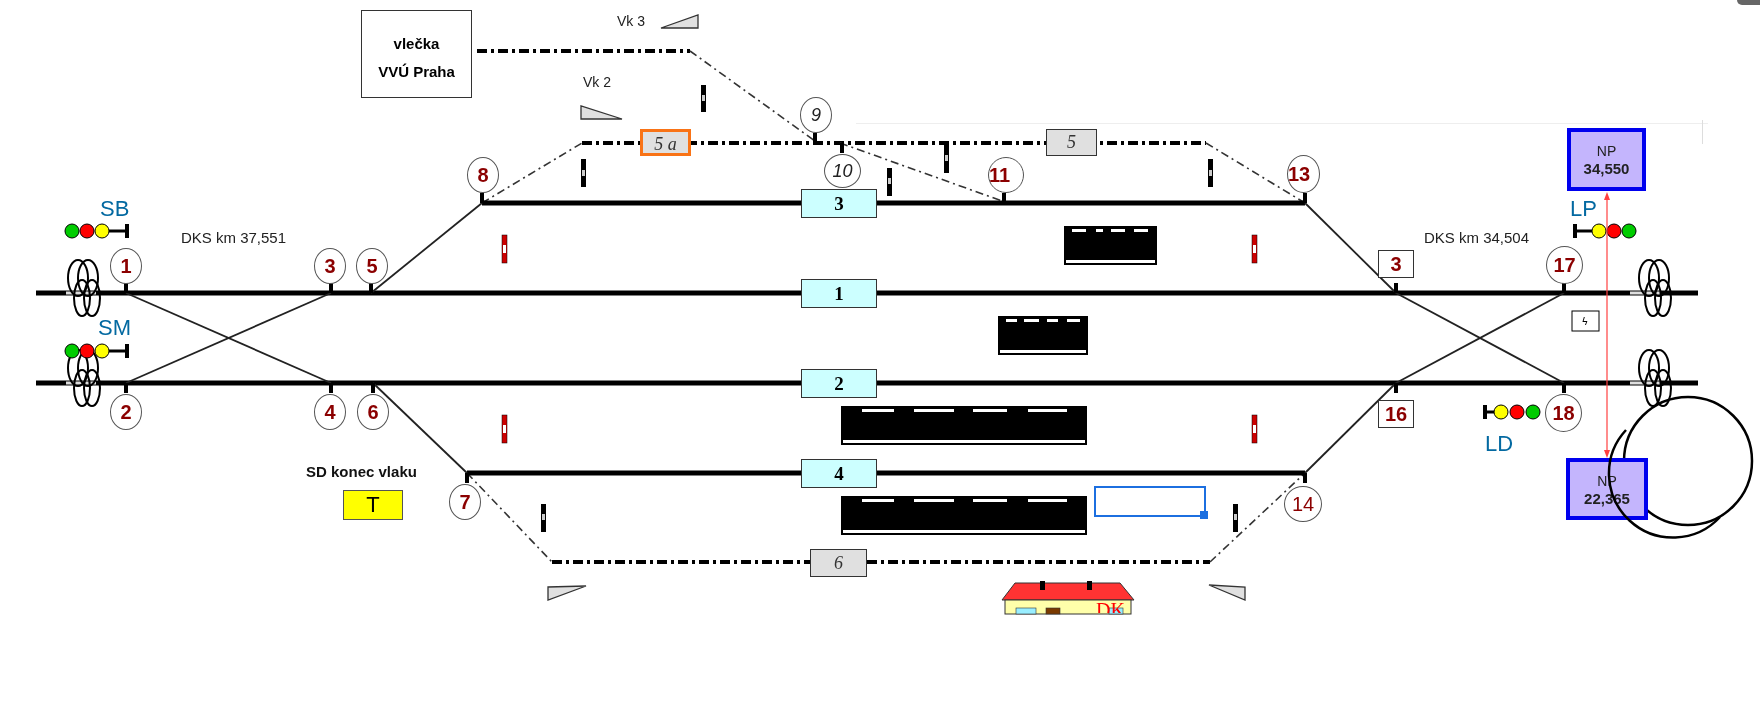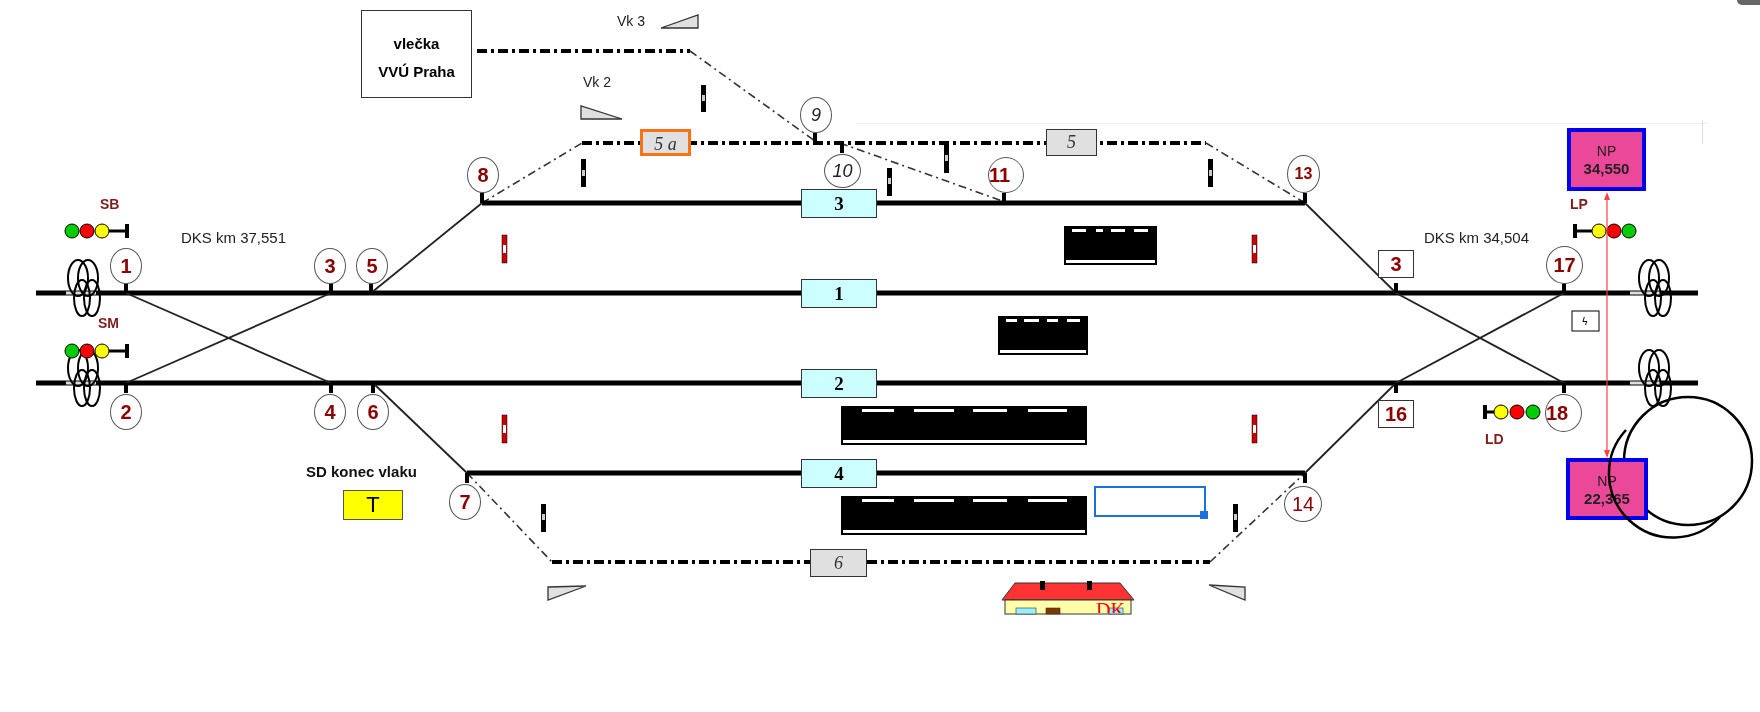--- a/index.html
+++ b/index.html
@@ -1,22 +1,22 @@
 <!DOCTYPE html>
 <html><head>
 <meta charset="utf-8">
 <style>
   html, body { margin:0; padding:0; background:#ffffff; }
   body { width:1760px; height:712px; position:relative; overflow:hidden; font-family:"Liberation Sans", sans-serif; }
   #stage { position:absolute; left:0; top:0; width:1760px; height:712px; }
   .abs { position:absolute; }
   .box-siding { border:1px solid #333; background:#fff; font-weight:bold; font-size:15px; text-align:center; line-height:32px; }
   .lbl { font-size:14px; color:#222; white-space:nowrap; }
-  .sig-name { color:#7f1d1d; font-weight:bold; font-size:14px; }
-  .np { border:4px solid #0000ee; background:#ec4899; text-align:center; font-size:14px; line-height:18px; color:#222; box-sizing:border-box; }
+  .sig-name { color:#0369a1; font-weight:normal; font-size:22px; }
+  .np { border:4px solid #0000ee; background:#c4b5fd; text-align:center; font-size:14px; line-height:18px; color:#222; box-sizing:border-box; }
   .np b { font-size:15px; }
   .tbtn { background:#ffff00; border:1px solid #555; text-align:center; font-size:22px; line-height:28px; }
   .selbox { border:2px solid #1c6fe0; box-sizing:border-box; }
   .selhandle { width:8px; height:8px; background:#1c6fe0; }
   .overlay { background:#ffffff; }
   .corner { background:#666; border-radius:0 0 0 6px; }
 </style>
 </head>
 <body>
 
@@ -257,26 +257,26 @@
   <div class="abs" style="left:314px;top:248px;width:30px;height:34px;border:1.5px solid #555;border-radius:50%;background:#fff;text-align:center;color:#8b0000;font-weight:bold;font-size:20px;line-height:34px;">3</div>
   <div class="abs" style="left:356px;top:248px;width:30px;height:34px;border:1.5px solid #555;border-radius:50%;background:#fff;text-align:center;color:#8b0000;font-weight:bold;font-size:20px;line-height:34px;">5</div>
   <div class="abs" style="left:110px;top:394px;width:30px;height:34px;border:1.5px solid #555;border-radius:50%;background:#fff;text-align:center;color:#8b0000;font-weight:bold;font-size:20px;line-height:34px;">2</div>
   <div class="abs" style="left:314px;top:394px;width:30px;height:34px;border:1.5px solid #555;border-radius:50%;background:#fff;text-align:center;color:#8b0000;font-weight:bold;font-size:20px;line-height:34px;">4</div>
   <div class="abs" style="left:357px;top:394px;width:30px;height:34px;border:1.5px solid #555;border-radius:50%;background:#fff;text-align:center;color:#8b0000;font-weight:bold;font-size:20px;line-height:34px;">6</div>
   <div class="abs" style="left:449px;top:484px;width:30px;height:34px;border:1.5px solid #555;border-radius:50%;background:#fff;text-align:center;color:#8b0000;font-weight:bold;font-size:20px;line-height:34px;">7</div>
   <div class="abs" style="left:467px;top:157px;width:30px;height:34px;border:1.5px solid #555;border-radius:50%;background:#fff;text-align:center;color:#8b0000;font-weight:bold;font-size:20px;line-height:34px;">8</div>
   <div class="abs" style="left:800px;top:97px;width:30px;height:34px;border:1.5px solid #555;border-radius:50%;background:#fff;text-align:center;color:#222;font-style:italic;font-size:18px;line-height:34px;clip-path:inset(0 0 0 0);">9</div>
   <div class="abs" style="left:824px;top:154px;width:35px;height:32px;border:1.5px solid #555;border-radius:50%;background:#fff;text-align:center;color:#222;font-style:italic;font-size:18px;line-height:32px;">10</div>
   <div class="abs" style="left:988px;top:157px;width:34px;height:34px;border:1.5px solid #555;border-radius:50%;background:#fff;text-align:left;color:#8b0000;font-weight:bold;font-size:20px;line-height:34px;">11</div>
-  <div class="abs" style="left:1287px;top:155px;width:31px;height:36px;border:1.5px solid #555;border-radius:50%;background:#fff;text-align:center;color:#8b0000;font-weight:bold;font-size:16px;line-height:36px;">13</div>
+  <div class="abs" style="left:1287px;top:155px;width:31px;height:36px;border:1.5px solid #555;border-radius:50%;background:#fff;color:#8b0000;font-weight:bold;font-size:20px;line-height:36px;">13</div>
   <div class="abs" style="left:1284px;top:486px;width:36px;height:34px;border:1.5px solid #555;border-radius:50%;background:#fff;text-align:center;color:#8b0000;font-weight:normal;font-size:20px;line-height:34px;">14</div>
   <div class="abs" style="left:1378px;top:250px;width:34px;height:26px;border:1.5px solid #333;background:#fff;text-align:center;color:#8b0000;font-weight:bold;font-size:20px;line-height:26px;">3</div>
   <div class="abs" style="left:1378px;top:400px;width:34px;height:26px;border:1.5px solid #333;background:#fff;text-align:center;color:#8b0000;font-weight:bold;font-size:20px;line-height:26px;">16</div>
   <div class="abs" style="left:1546px;top:246px;width:35px;height:36px;border:1.5px solid #555;border-radius:50%;background:#fff;text-align:center;color:#8b0000;font-weight:bold;font-size:20px;line-height:36px;">17</div>
-  <div class="abs" style="left:1545px;top:394px;width:35px;height:36px;border:1.5px solid #555;border-radius:50%;background:#fff;color:#8b0000;font-weight:bold;font-size:20px;line-height:36px;">18</div>
+  <div class="abs" style="left:1545px;top:394px;width:35px;height:36px;border:1.5px solid #555;border-radius:50%;background:#fff;text-align:center;color:#8b0000;font-weight:bold;font-size:20px;line-height:36px;">18</div>
 
   <div class="abs sig-name" style="left:100px;top:196px;">SB</div>
   <div class="abs sig-name" style="left:98px;top:315px;">SM</div>
   <div class="abs sig-name" style="left:1570px;top:196px;">LP</div>
   <div class="abs sig-name" style="left:1485px;top:431px;">LD</div>
 
   <div class="abs lbl" style="left:181px;top:229px;font-size:15px;">DKS km 37,551</div>
   <div class="abs lbl" style="left:1424px;top:229px;font-size:15px;">DKS km 34,504</div>
 
   <div class="abs np" style="left:1567px;top:128px;width:79px;height:63px;padding-top:10px;">

